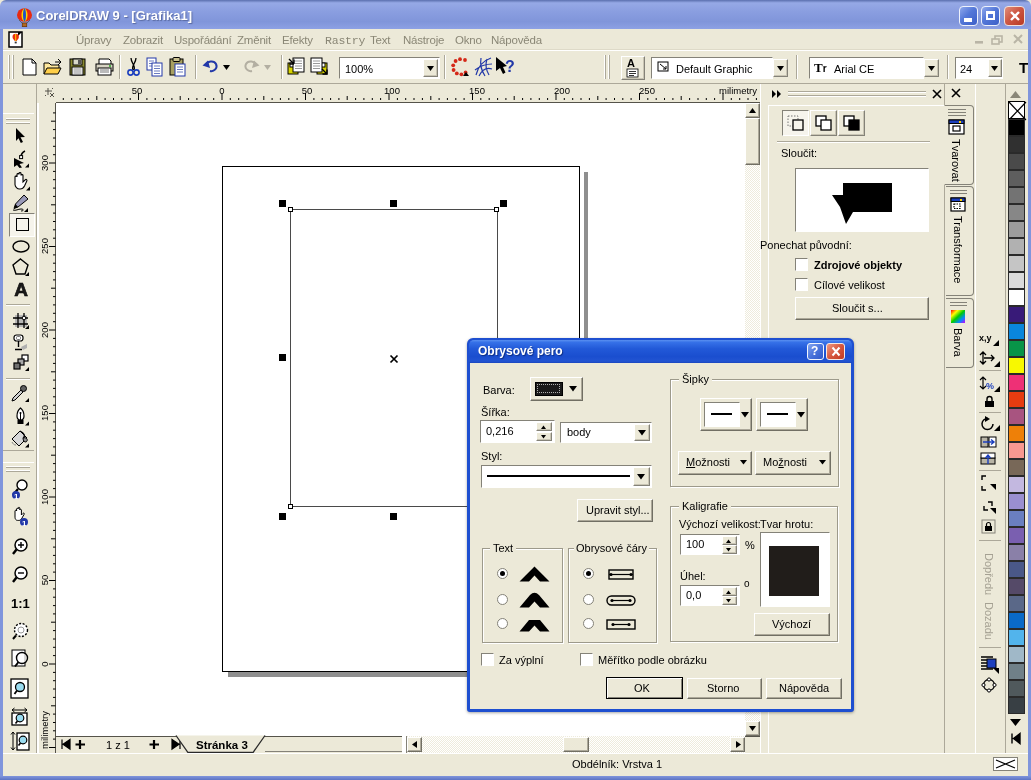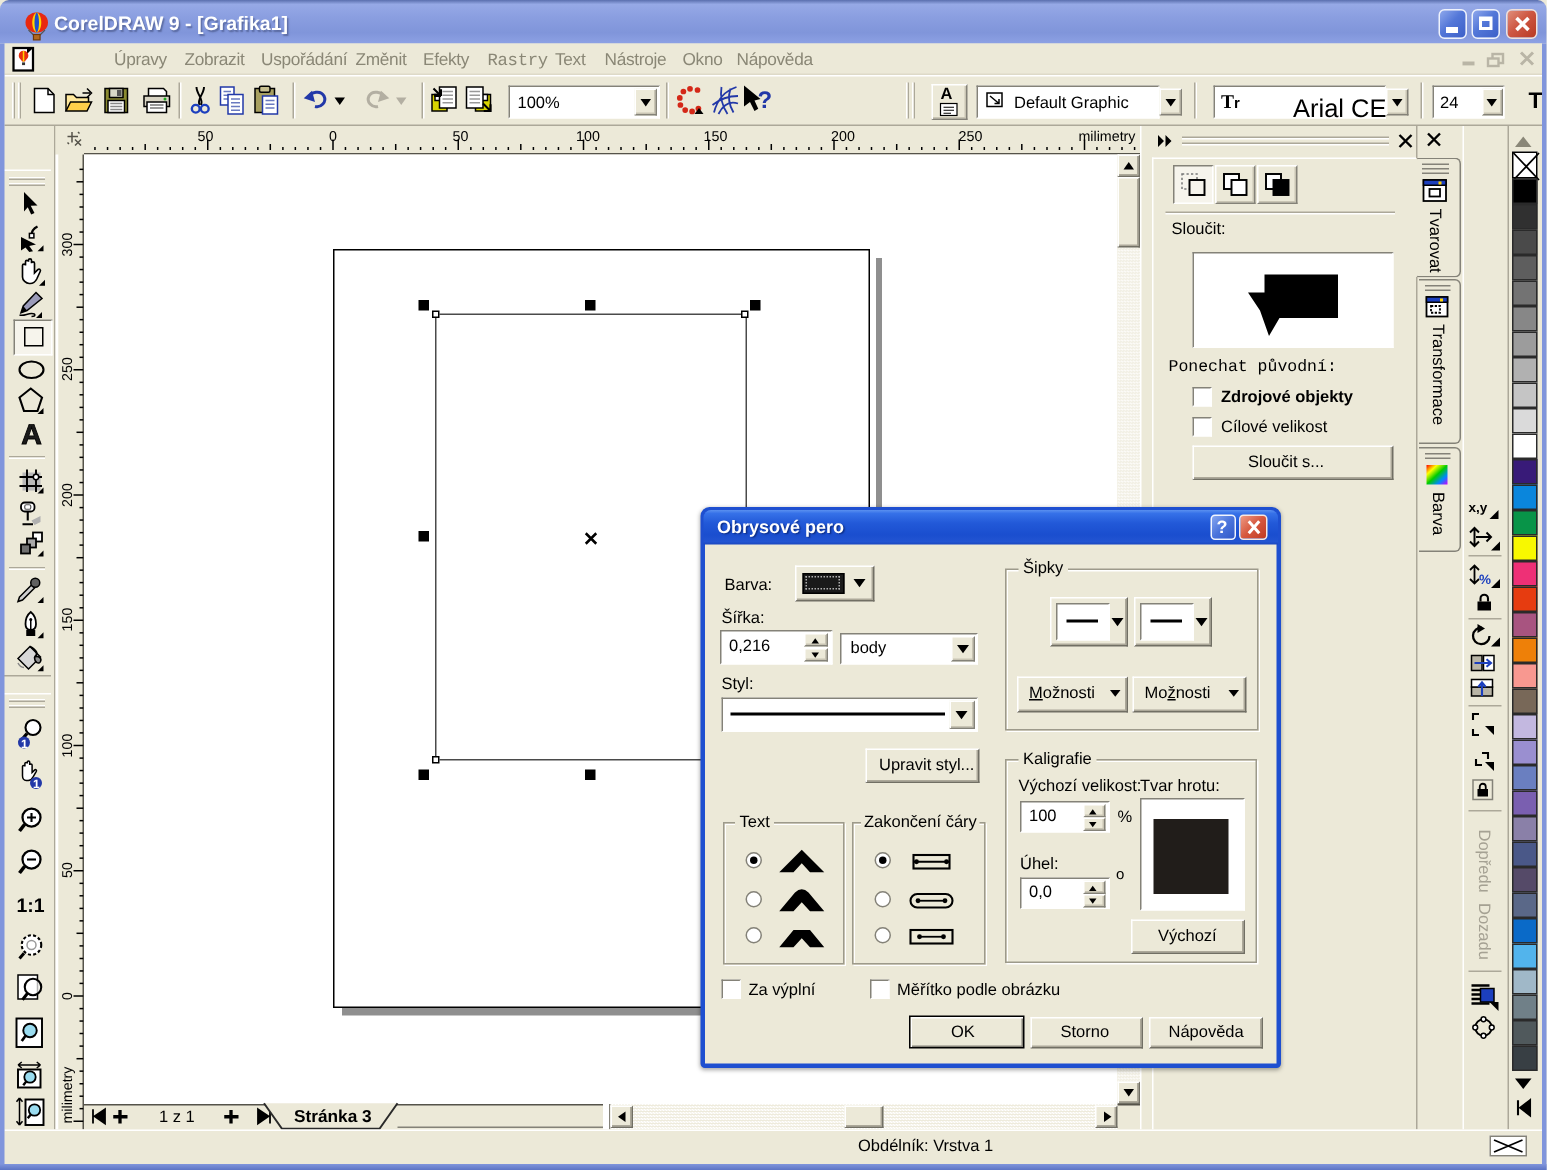--- a/index.html
+++ b/index.html
@@ -196,21 +196,21 @@
         <path d="M3 3 l6 5 m0 -3 v3 h-3" stroke="#000" fill="none"></path>
       </svg>
 <div class="lbl" style="left:676px;top:63px;font-size:11px;">Default Graphic</div>
 <div class="abs raised" style="left:773px;top:59px;width:15px;height:18px;"></div>
 <svg style="left:777px;top:66px;" width="8" height="5" viewBox="0 0 8 5">
         <path d="M0 0 h7 l-3.5 5z" fill="#000"></path>
       </svg>
 <div class="abs" style="left:796px;top:55px;width:2px;height:24px;border-left:1px solid #aca899;border-right:1px solid #fff;"></div>
 <div class="abs sunkenl" style="left:809px;top:57px;width:115px;height:22px;"></div>
 <div class="lbl" style="left:814px;top:60px;font-size:13px;font-family:'Liberation Serif';font-weight:bold;">T<span style="font-size:10px;">r</span></div>
-<div class="lbl" style="left:834px;top:63px;font-size:17px;margin-left:28px;">Arial CE</div>
+<div class="lbl" style="left:834px;top:63px;font-size:11px;">Arial CE</div>
 <div class="abs raised" style="left:924px;top:59px;width:15px;height:18px;"></div>
 <svg style="left:928px;top:66px;" width="8" height="5" viewBox="0 0 8 5">
         <path d="M0 0 h7 l-3.5 5z" fill="#000"></path>
       </svg>
 <div class="abs" style="left:947px;top:55px;width:2px;height:24px;border-left:1px solid #aca899;border-right:1px solid #fff;"></div>
 <div class="abs sunkenl" style="left:955px;top:57px;width:48px;height:22px;"></div>
 <div class="lbl" style="left:960px;top:63px;font-size:11px;">24</div>
 <div class="abs raised" style="left:988px;top:59px;width:14px;height:18px;"></div>
 <svg style="left:991px;top:66px;" width="8" height="5" viewBox="0 0 8 5">
         <path d="M0 0 h7 l-3.5 5z" fill="#000"></path>
@@ -625,21 +625,21 @@
 <svg style="left:843px;top:115px;" width="17" height="16" viewBox="0 0 17 16">
         <rect x="1" y="1" width="10" height="10" fill="#fff" stroke="#000" stroke-width="1.3"></rect>
         <rect x="6" y="5" width="10" height="10" fill="#000" stroke="#000" stroke-width="1.3"></rect>
       </svg>
 <div class="abs" style="left:777px;top:141px;width:153px;height:2px;border-top:1px solid #aca899;border-bottom:1px solid #fff;"></div>
 <div class="lbl" style="left:781px;top:147px;">Sloučit:</div>
 <div class="abs sunkenl" style="left:795px;top:168px;width:134px;height:64px;"></div>
 <svg style="left:796px;top:169px;" width="132" height="62" viewBox="0 0 132 62">
         <path d="M36 26 L47 26 L47 14 L96 14 L96 43 L57 43 L50 55 L44 38 L36 26z" fill="#000"></path>
       </svg>
-<div class="lbl" style="left:779px;top:239px;font-family:Liberation Mono, monospace;">Ponechat původní:</div>
+<div class="lbl" style="left:760px;top:239px;">Ponechat původní:</div>
 <div class="abs sunkenl" style="left:795px;top:258px;width:13px;height:13px;"></div>
 <div class="lbl" style="left:814px;top:259px;font-weight:bold;">Zdrojové objekty</div>
 <div class="abs sunkenl" style="left:795px;top:278px;width:13px;height:13px;"></div>
 <div class="lbl" style="left:814px;top:279px;">Cílové velikost</div>
 <div class="abs raised2" style="left:795px;top:297px;width:134px;height:23px;"></div>
 <div class="lbl" style="left:832px;top:302px;">Sloučit s...</div>
 </div>
 <div id="tabstrip">
 <div class="abs" style="left:944px;top:84px;width:31px;height:669px;background:#ece9d8;border-left:1px solid #aca899;"></div>
 <svg style="left:951px;top:88px;" width="10" height="10" viewBox="0 0 10 10">
@@ -948,21 +948,21 @@
 <div class="lbl" style="left:744px;top:578px;font-size:10px;">o</div>
 <div class="lbl" style="left:760px;top:518px;">Tvar hrotu:</div>
 <div class="abs sunkenl" style="left:760px;top:532px;width:70px;height:75px;"></div>
 <div class="abs" style="left:769px;top:546px;width:50px;height:50px;background:#211d1a;"></div>
 <div class="abs raised2" style="left:754px;top:613px;width:76px;height:23px;"></div>
 <div class="lbl" style="left:772px;top:618px;">Výchozí</div>
 
 <div class="abs groove" style="left:482px;top:548px;width:81px;height:95px;"></div>
 <div class="lbl" style="left:490px;top:542px;background:#ece9d8;padding:0 3px;">Text</div>
 <div class="abs groove" style="left:568px;top:548px;width:89px;height:95px;"></div>
-<div class="lbl" style="left:574px;top:542px;background:#ece9d8;padding:0 2px;">Zakončení čáry</div>
+<div class="lbl" style="left:574px;top:542px;background:#ece9d8;padding:0 2px;">Obrysové čáry</div>
 <div class="abs" style="left:497px;top:568px;width:11px;height:11px;border-radius:50%;background:#fff;border:1px solid #848278;"></div>
 <div class="abs" style="left:500px;top:571px;width:5px;height:5px;border-radius:50%;background:#000;"></div>
 <div class="abs" style="left:497px;top:594px;width:11px;height:11px;border-radius:50%;background:#fff;border:1px solid #848278;"></div>
 <div class="abs" style="left:497px;top:618px;width:11px;height:11px;border-radius:50%;background:#fff;border:1px solid #848278;"></div>
 <svg style="left:519px;top:566px;" width="31" height="16" viewBox="0 0 31 16">
         <path d="M0.5 15.5 L15.5 0.5 L30.5 15.5 L21 15.5 L15.5 9.5 L10 15.5z" fill="#000"></path>
       </svg>
 <svg style="left:519px;top:592px;" width="31" height="16" viewBox="0 0 31 16">
         <path d="M0.5 15.5 L11 3 Q15.5 -1.5 20 3 L30.5 15.5 L21 15.5 L15.5 9.5 L10 15.5z" fill="#000"></path>
       </svg>

